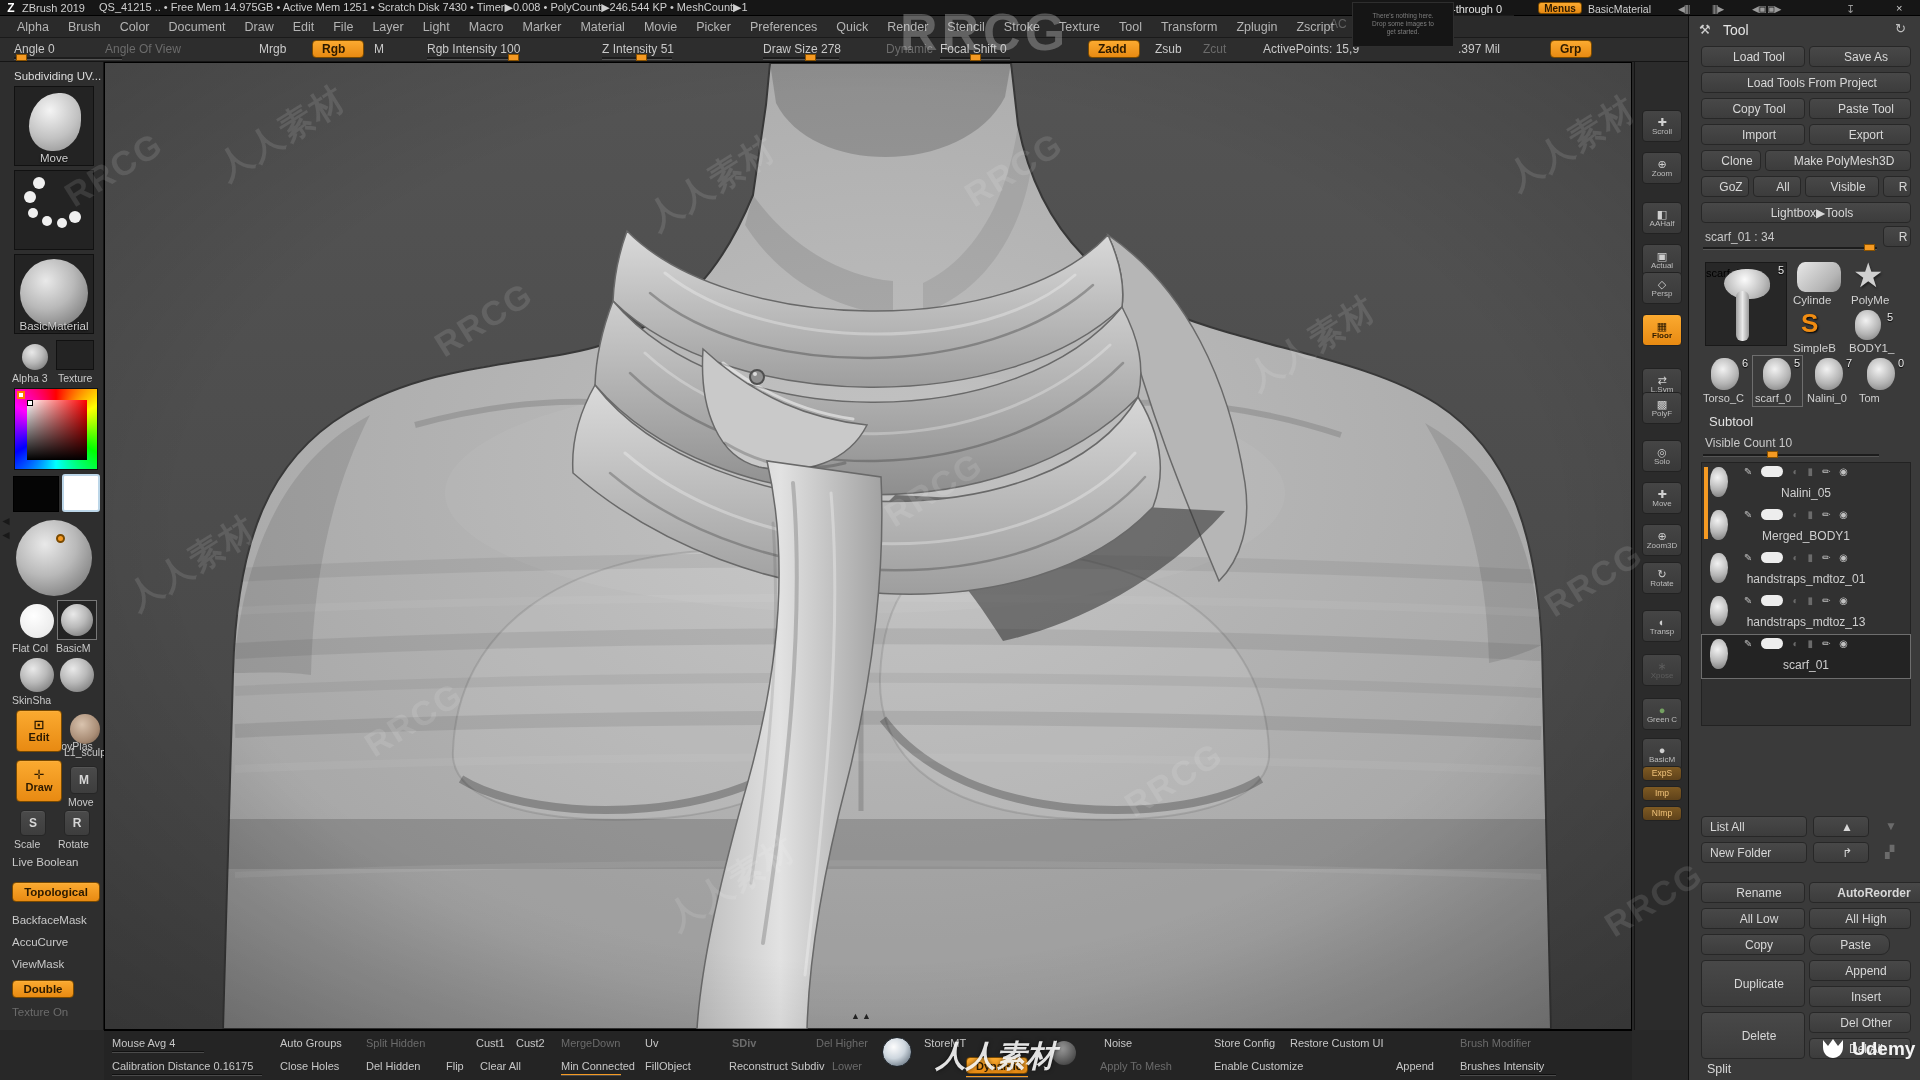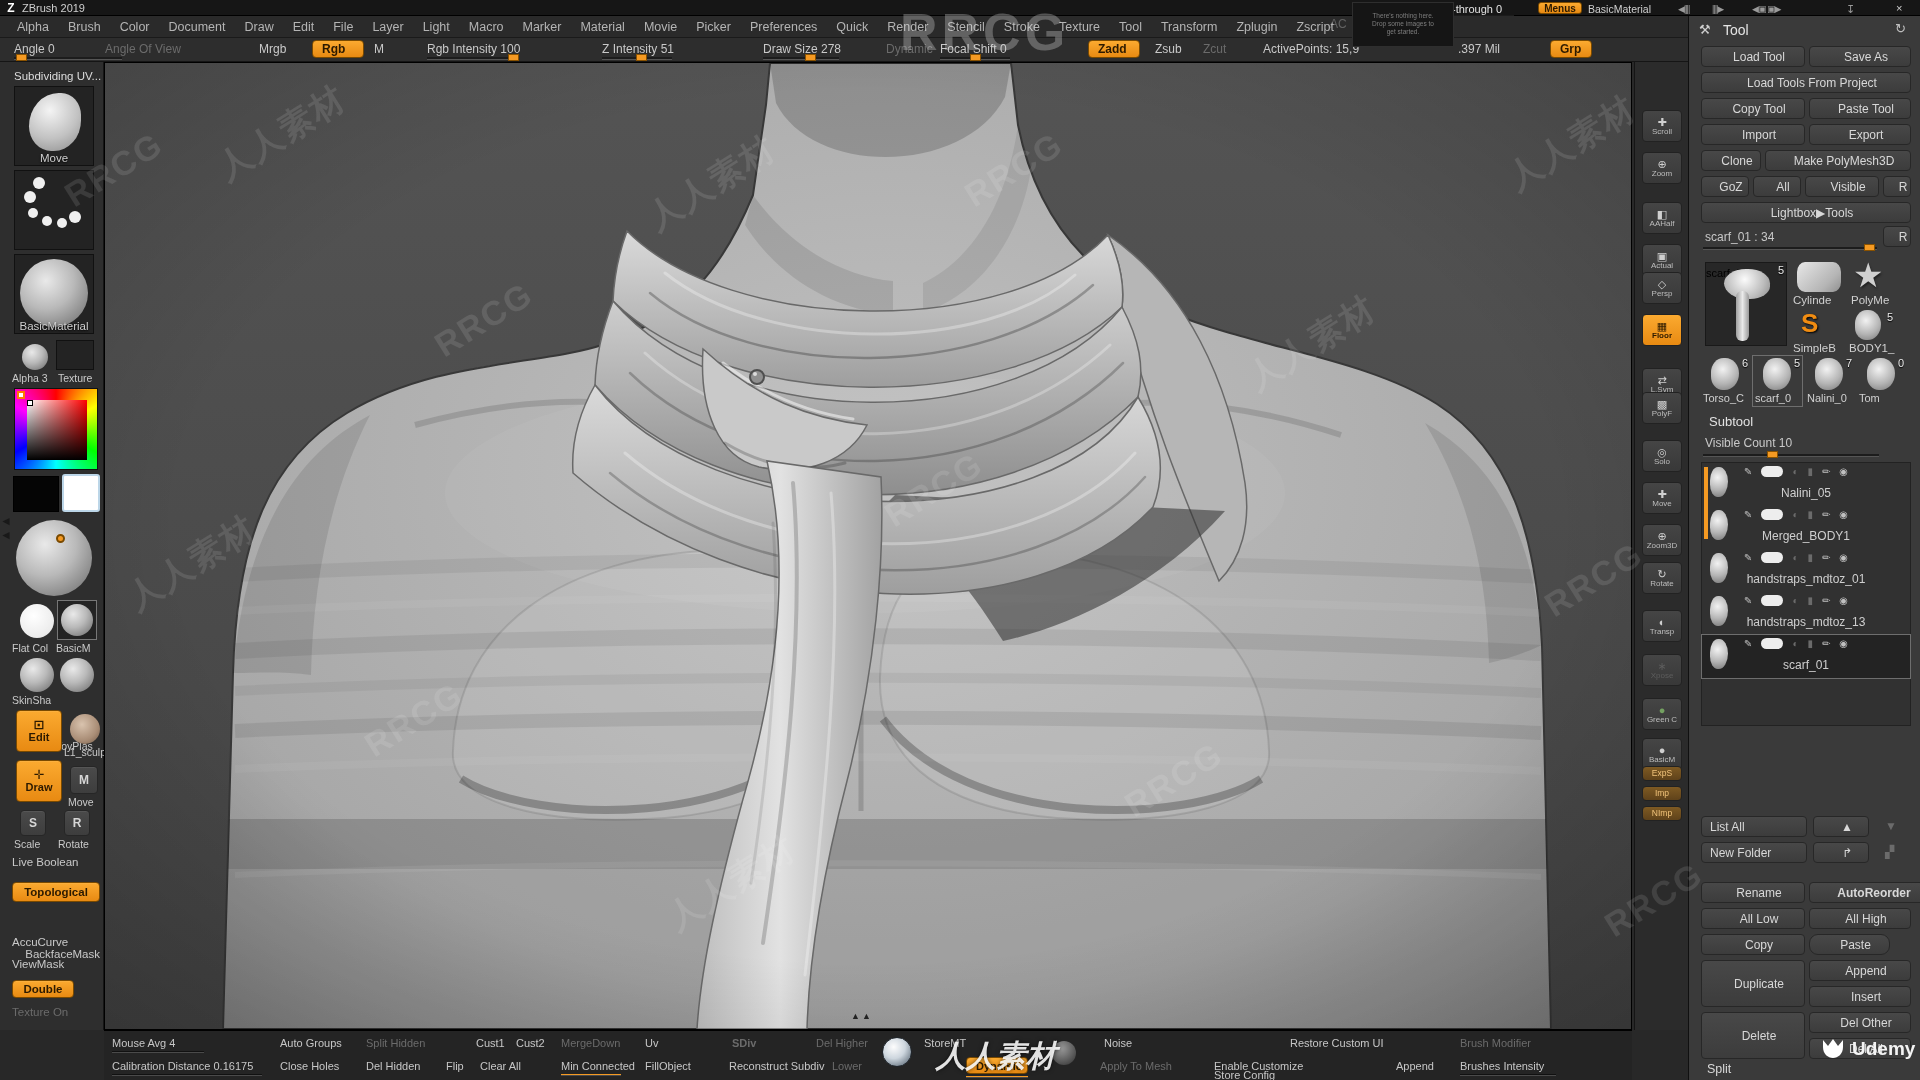--- a/index.html
+++ b/index.html
@@ -99,20 +99,21 @@
                 color:#7e7e7e; font-size:6.5px; text-align:center; padding-top:9px; line-height:8px; z-index:20; }
 </style>
 </head>
 <body>
 
 <div id="app">
 
   <div id="titlebar">
     <div id="zlogo">Z</div>
     <span class="titletext">ZBrush 2019</span>
+    <span class="titletext" style="margin-left:14px;">QS_41215   ..   • Free Mem 14.975GB • Active Mem 1251 • Scratch Disk 7430 • Timer▶0.008 • PolyCount▶246.544 KP • MeshCount▶1</span>
     <span class="abs" style="left:1452px; top:3px; color:#e4e4e4; font-size:11px;">-through 0</span>
     <span class="track" style="left:1452px; top:15px; width:62px;"></span>
     <span class="obtn abs" style="left:1538px; top:2px; width:44px; height:12px; border-radius:3px; font-size:10px; display:flex; align-items:center; justify-content:center;">Menus</span>
     <span class="abs" style="left:1588px; top:3px; color:#cfcfcf; font-size:10.5px;">BasicMaterial</span>
     <span class="tb-ico abs" style="left:1668px; top:4px;">◀||||</span>
     <span class="tb-ico abs" style="left:1702px; top:4px;">||||▶</span>
     <span class="tb-ico abs" style="left:1742px; top:4px;">◀▣ ▣▶</span>
 
     <span class="tb-ico abs" style="left:1836px; top:3px; font-size:11px;">↧</span>
 
@@ -261,21 +262,21 @@
     <div class="btn abs" style="left:70px; top:704px; width:28px; height:28px; font-weight:bold;">M</div>
     <span class="small-lbl" style="left:68px; top:734px;">Move</span>
 
     <div class="btn abs" style="left:20px; top:748px; width:26px; height:26px; font-weight:bold;">S</div>
     <div class="btn abs" style="left:64px; top:748px; width:26px; height:26px; font-weight:bold;">R</div>
     <span class="small-lbl" style="left:14px; top:776px;">Scale</span>
     <span class="small-lbl" style="left:58px; top:776px;">Rotate</span>
 
     <span class="lab-btn" style="top:794px;">Live Boolean</span>
     <div class="btn orange abs" style="left:12px; top:820px; width:88px; height:20px; font-size:11.5px;">Topological</div>
-    <span class="lab-btn" style="top:886px;text-align:right;">BackfaceMask</span>
+    <span class="lab-btn" style="top:852px;">BackfaceMask</span>
     <span class="lab-btn" style="top:874px;">AccuCurve</span>
     <span class="lab-btn" style="top:896px;">ViewMask</span>
     <div class="btn orange abs" style="left:12px; top:918px; width:62px; height:18px; font-size:11.5px;">Double</div>
     <span class="lab-btn dim" style="top:944px;">Texture On</span>
 
     <span class="abs" style="left:0; top:452px; color:#191919; font-size:12px;">◄<br>◄</span>
   </div>
 
   <div id="canvas">
     <svg width="1526" height="966" viewBox="0 0 1526 966">
@@ -674,21 +675,21 @@
     <span class="abs" style="left:778px; top:6px; width:30px; height:30px; border-radius:50%;
           background:radial-gradient(circle at 38% 32%, #fdfdfd, #cdd6de 45%, #5d6b78 90%); border:1px solid #20262c;"></span>
     <span class="bb" style="left:820px; top:6px;">StoreMT</span>
     <div class="shelfbtn obtn" style="left:862px; top:26px; width:62px; height:17px; position:absolute; font-size:11px;">Dynamic</div>
     <span class="bb-track" style="left:862px; top:45px; width:62px; background:#f59a23;"></span>
 
     <span class="abs" style="left:948px; top:10px; width:24px; height:24px; border-radius:50%;
           background:radial-gradient(circle at 40% 32%, #9a9a9a, #4f4f4f 70%, #2c2c2c);"></span>
     <span class="bb" style="left:1000px; top:6px;">Noise</span>
     <span class="bb dim" style="left:996px; top:29px;">Apply To Mesh</span>
-    <span class="bb" style="left:1110px; top:6px;margin-top:32px;">Store Config</span>
+    <span class="bb" style="left:1110px; top:6px;">Store Config</span>
     <span class="bb" style="left:1186px; top:6px;">Restore Custom UI</span>
     <span class="bb" style="left:1110px; top:29px;">Enable Customize</span>
     <span class="bb" style="left:1292px; top:29px;">Append</span>
     <span class="bb dim" style="left:1356px; top:6px;">Brush Modifier</span>
     <span class="bb" style="left:1356px; top:29px;">Brushes Intensity</span>
     <span class="bb-track" style="left:1356px; top:43px; width:96px;"></span>
   </div>
 
   <span class="wm" id="wm-top" style="left:900px; top:2px;">RRCG</span>
   <span class="wm rot" style="left:60px; top:150px;">RRCG</span>

